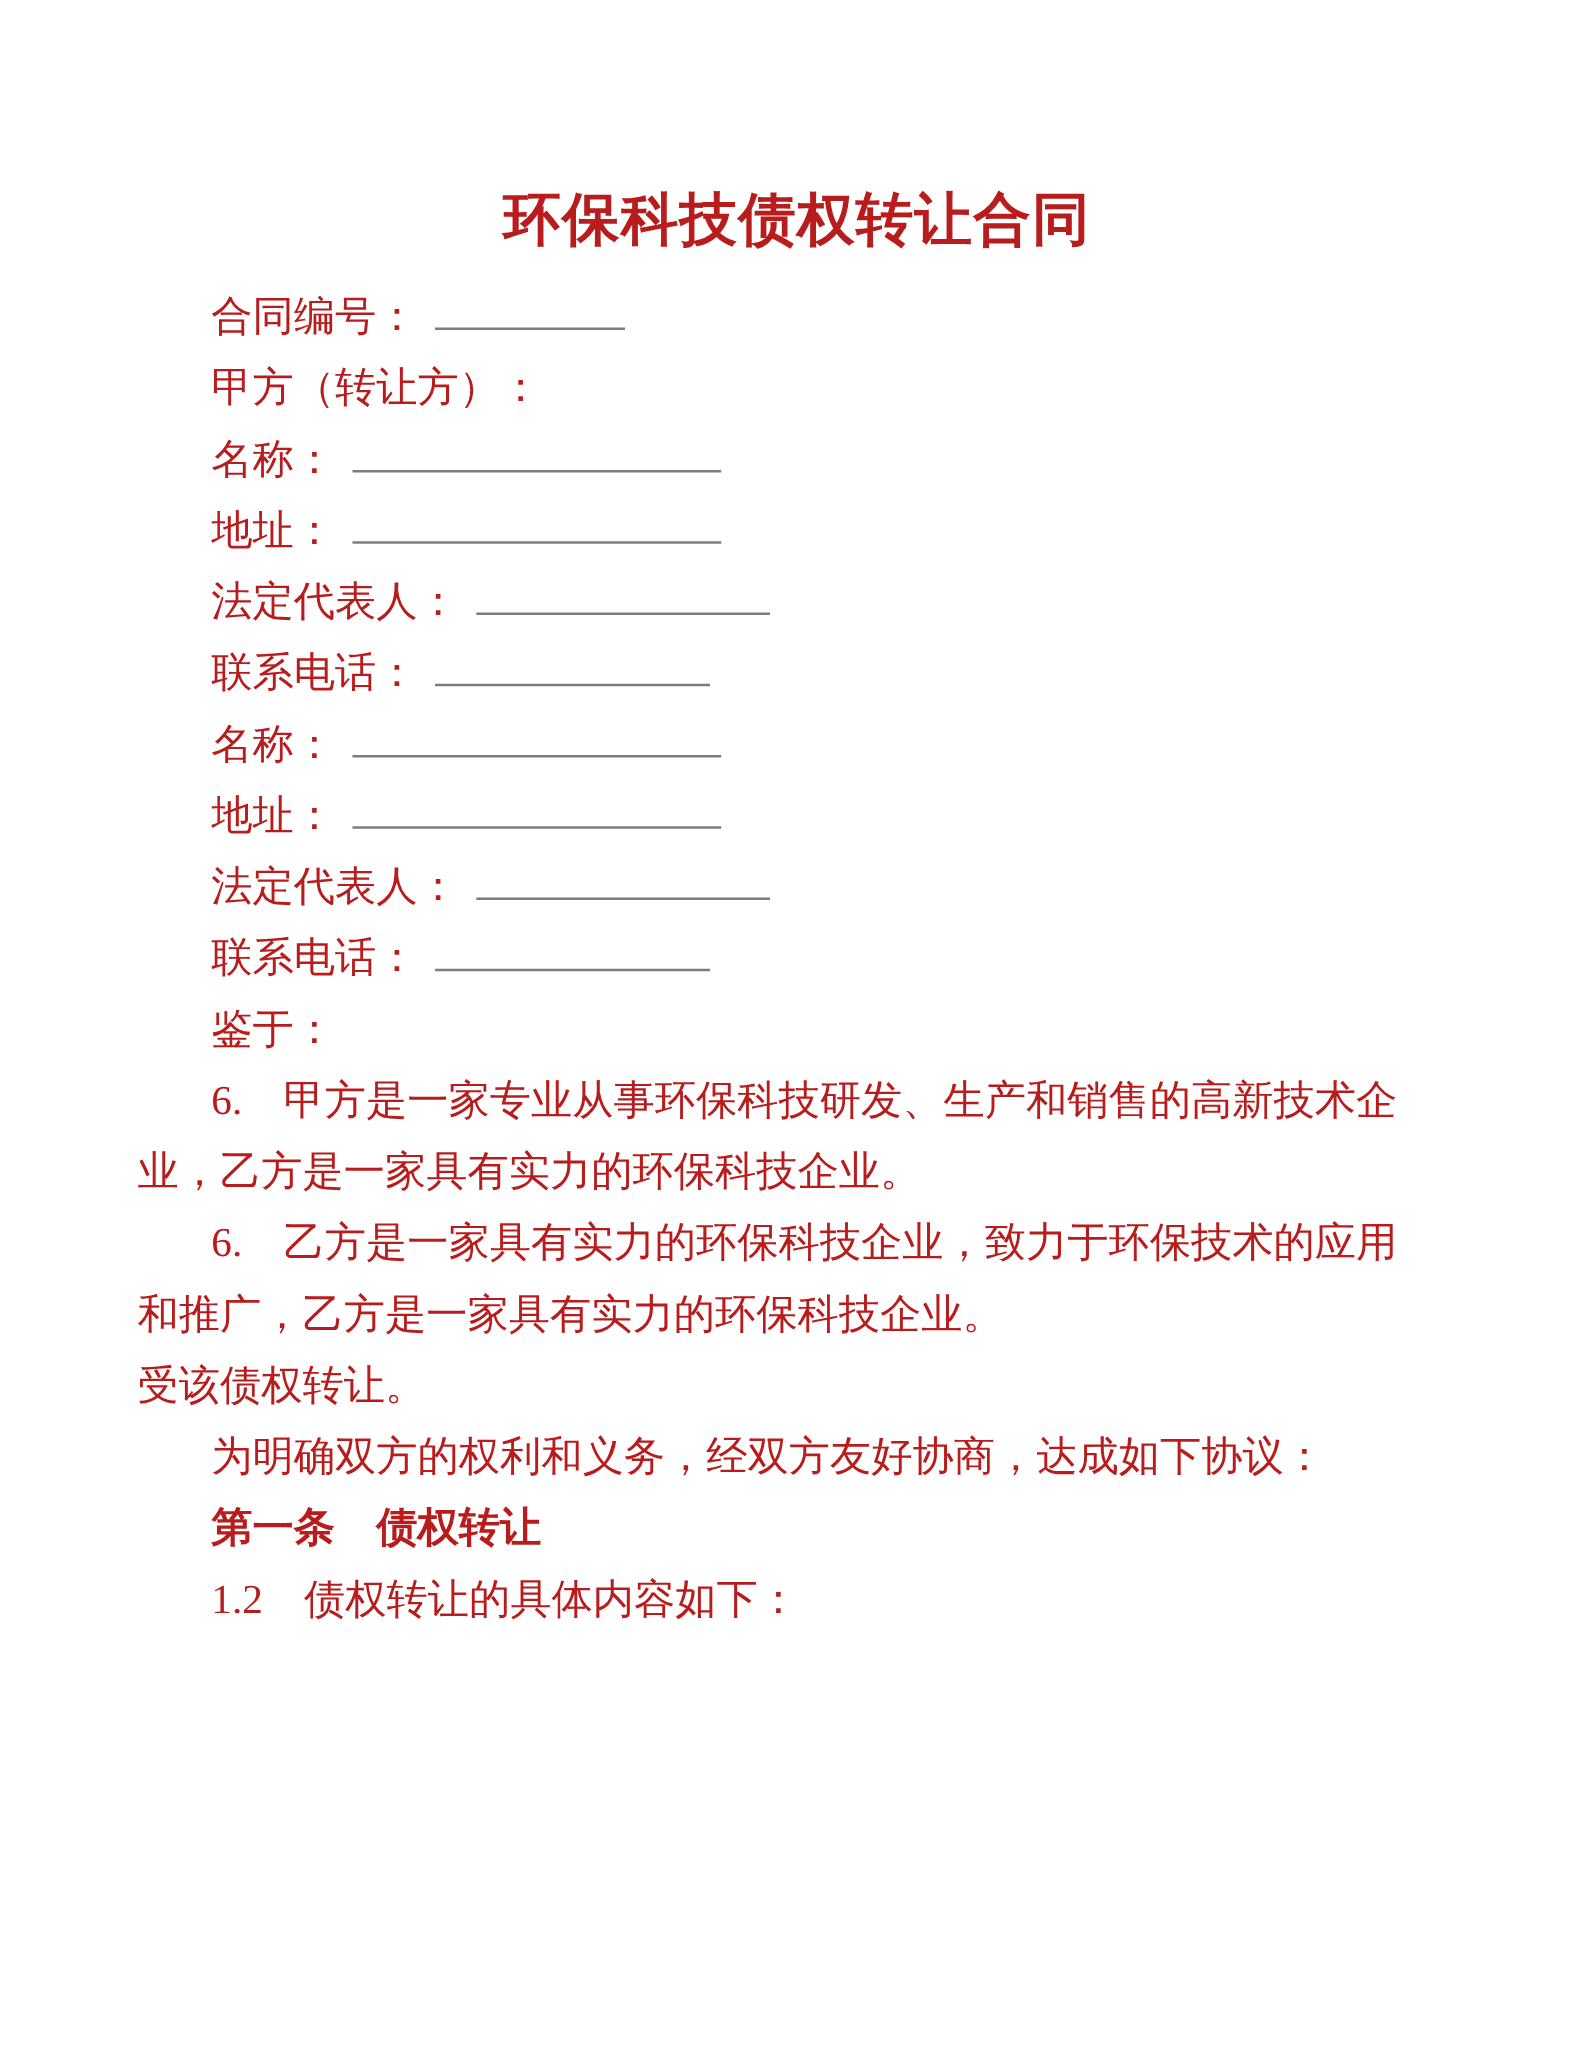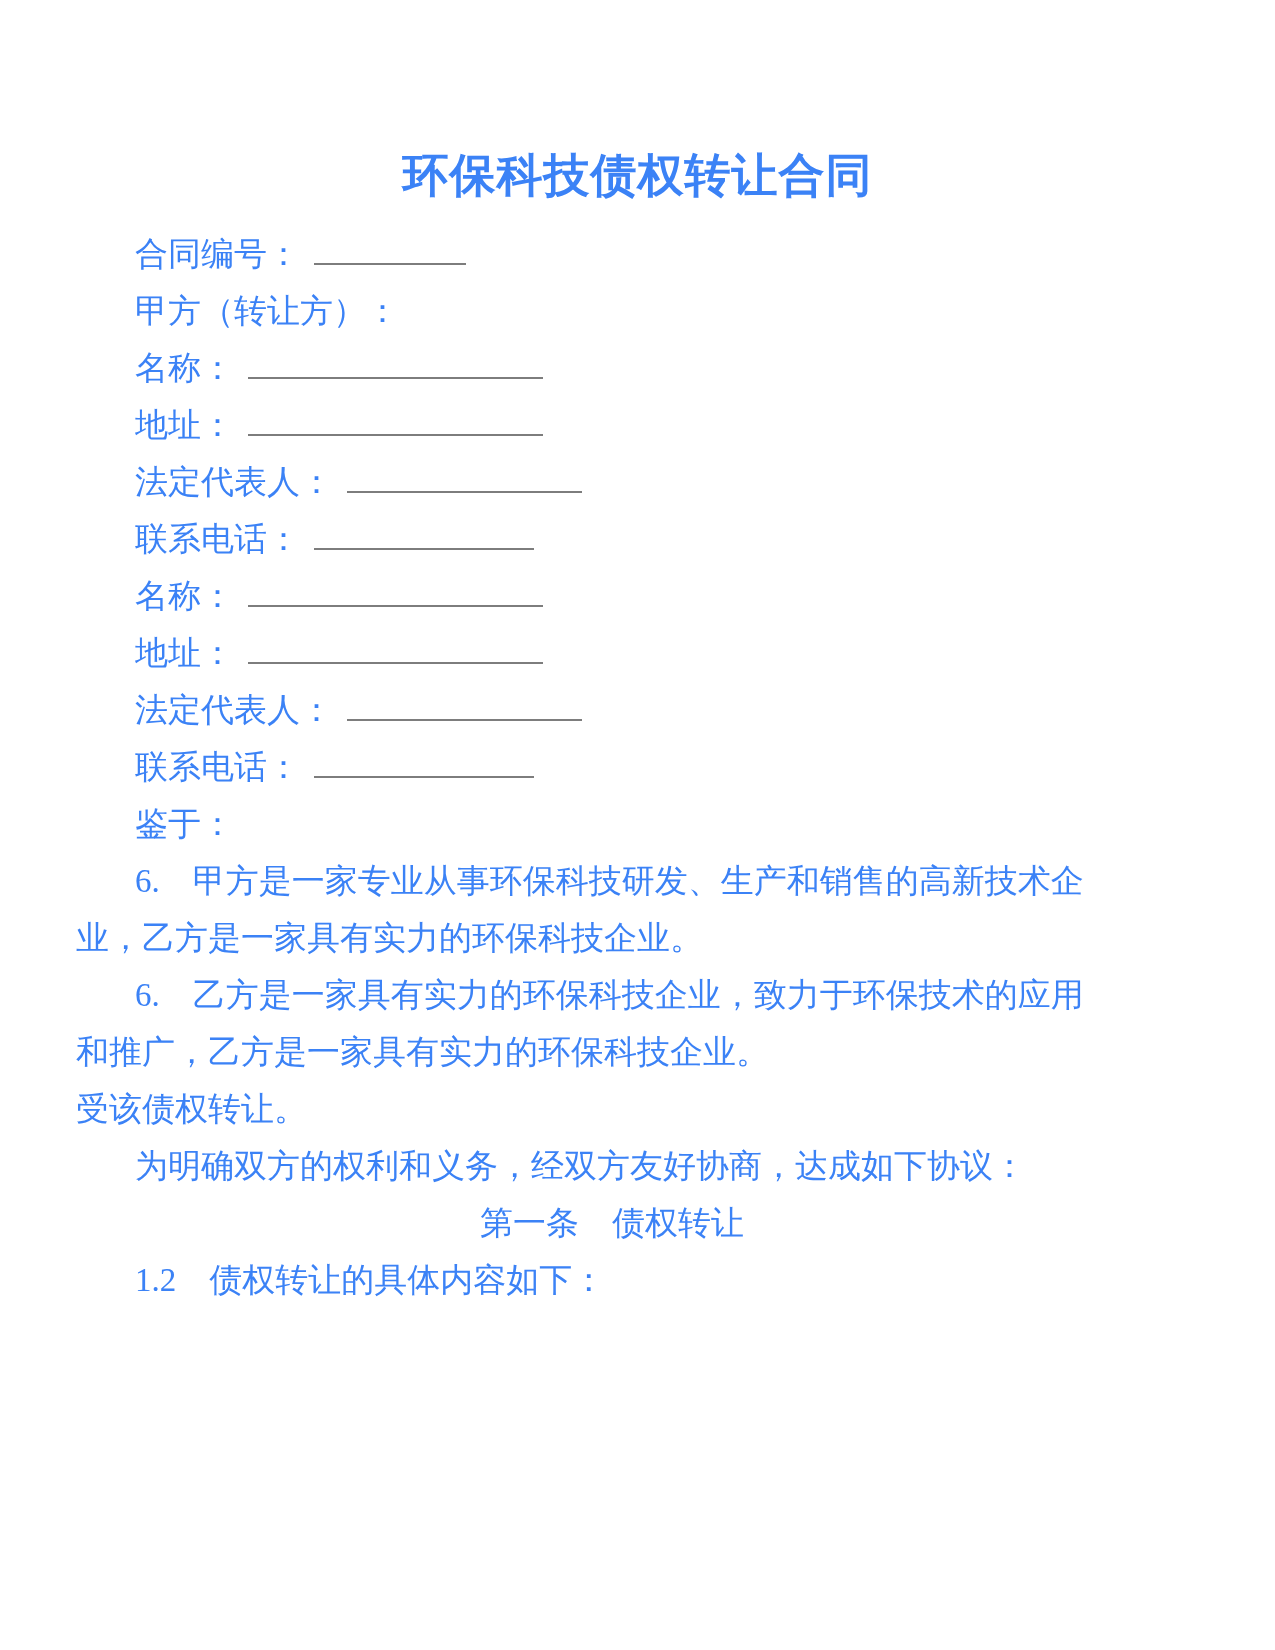--- a/index.html
+++ b/index.html
@@ -21,48 +21,47 @@
     padding-top: 150px;
     height: 52px;
     line-height: 52px;
     text-align: center;
     font-size: 46px;
     font-weight: 700;
     letter-spacing: 1px;
   }
   .content {
     margin-top: 24px;
-    padding-left: 76px;
+    padding-left: 110px;
     padding-right: 186px;
   }
   .line {
     height: 57px;
     line-height: 57px;
     font-size: 33px;
     white-space: pre;
   }
   .line.indent {
     padding-left: 59px;
   }
   .line.bold {
-    font-weight: 400;
-    text-align: center;
+    font-weight: 700;
   }
   .blank {
     display: inline-block;
     margin-left: 14px;
     height: 30px;
     vertical-align: baseline;
     border-bottom: 2px solid #7d7d7d;
   }
 </style>
 </head>
 <body>
 
-<div class="page" style="color: #3b82f6; background: rgb(255, 255, 255);">
+<div class="page" style="color: #b91c1c; background: rgb(255, 255, 255);">
   <h1 class="title">环保科技债权转让合同</h1>
   <div class="content" id="content">
       <div class="line indent"><span>合同编号：</span><span class="blank" style="width: 152px; border-bottom-color: rgb(125, 125, 125);"></span></div>
       <div class="line indent"><span>甲方（转让方）：</span></div>
       <div class="line indent"><span>名称：</span><span class="blank" style="width: 295px; border-bottom-color: rgb(125, 125, 125);"></span></div>
       <div class="line indent"><span>地址：</span><span class="blank" style="width: 295px; border-bottom-color: rgb(125, 125, 125);"></span></div>
       <div class="line indent"><span>法定代表人：</span><span class="blank" style="width: 235px; border-bottom-color: rgb(125, 125, 125);"></span></div>
       <div class="line indent"><span>联系电话：</span><span class="blank" style="width: 220px; border-bottom-color: rgb(125, 125, 125);"></span></div>
       <div class="line indent"><span>名称：</span><span class="blank" style="width: 295px; border-bottom-color: rgb(125, 125, 125);"></span></div>
       <div class="line indent"><span>地址：</span><span class="blank" style="width: 295px; border-bottom-color: rgb(125, 125, 125);"></span></div>

